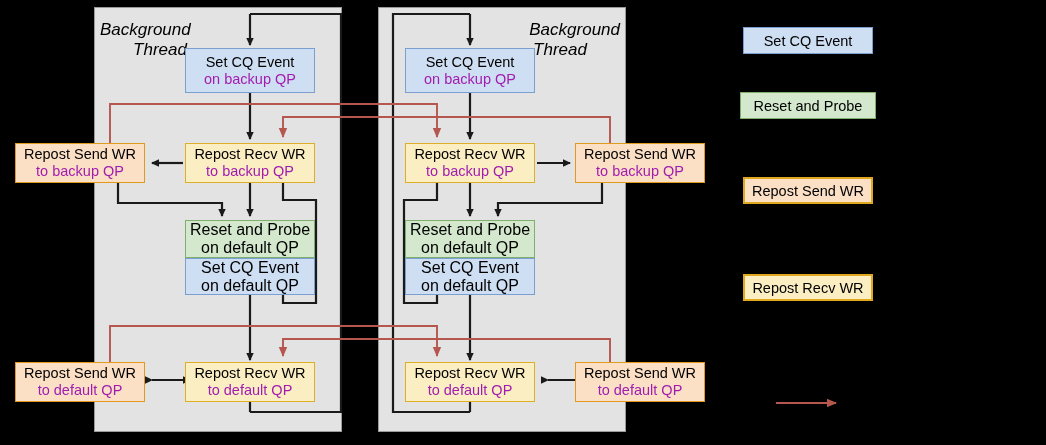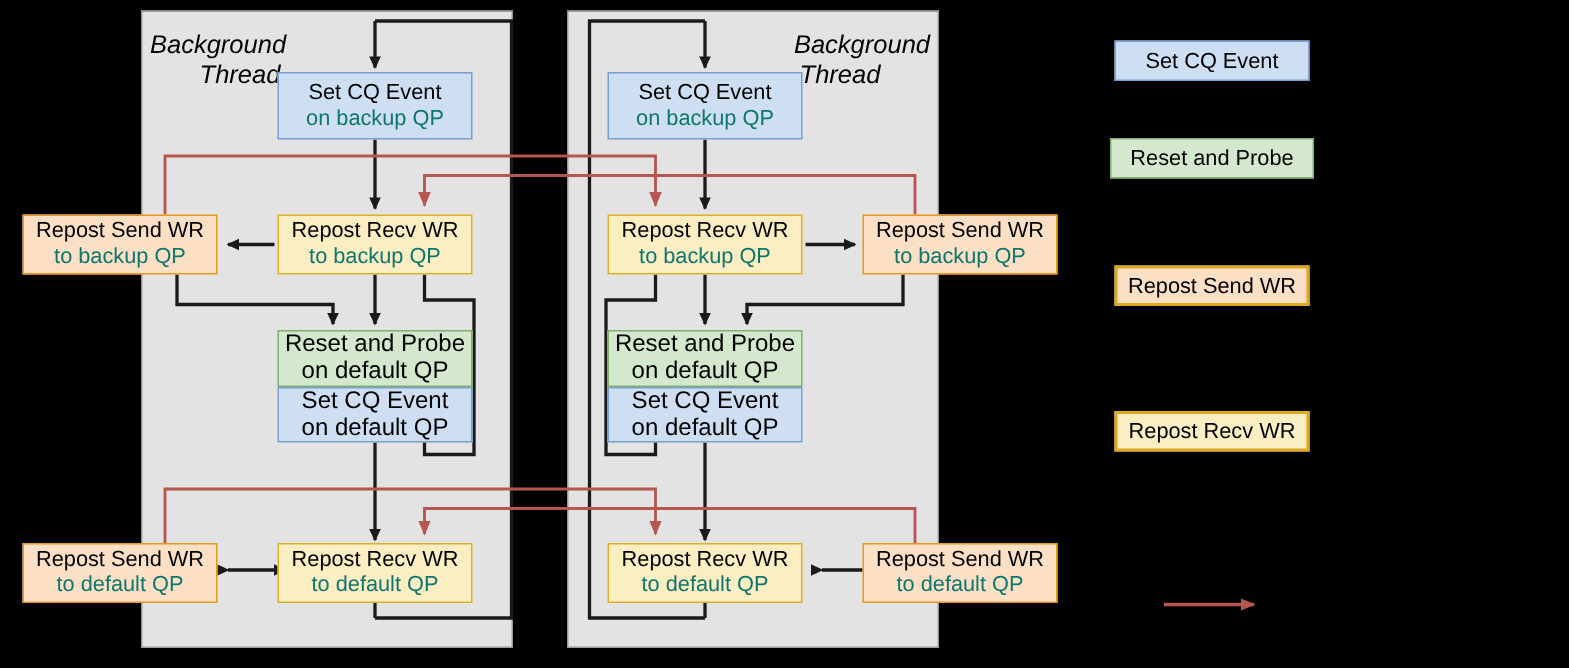--- a/index.html
+++ b/index.html
@@ -9,21 +9,21 @@
 
   .panel{position:absolute;background:#e3e3e3;border:1px solid #9a9a9a;box-sizing:border-box;}
 
   .thread-label{position:absolute;color:#000;font-style:italic;font-size:17px;
                 line-height:20px;white-space:pre;}
 
   .node{position:absolute;box-sizing:border-box;text-align:center;
         display:flex;flex-direction:column;justify-content:center;align-items:center;
         padding:2px 4px;}
   .node .t1{font-size:14.5px;color:#000;line-height:17px;white-space:nowrap;}
-  .node .t2{font-size:14.5px;color:#0f766e;line-height:17px;white-space:nowrap;}
+  .node .t2{font-size:14.5px;color:#a21caf;line-height:17px;white-space:nowrap;}
 
   .n-blue{background:#cfdff3;border:1px solid #7b9fd1;}
   .n-green{background:#d4e8cd;border:1px solid #7fae6f;}
   .n-yellow{background:#fceec3;border:1px solid #dcae2a;}
   .n-orange{background:#fce0c6;border:1px solid #e09a20;}
 
   .combo{position:absolute;}
   .combo .half{position:absolute;left:0;right:0;box-sizing:border-box;
         display:flex;flex-direction:column;justify-content:center;align-items:center;}
 

